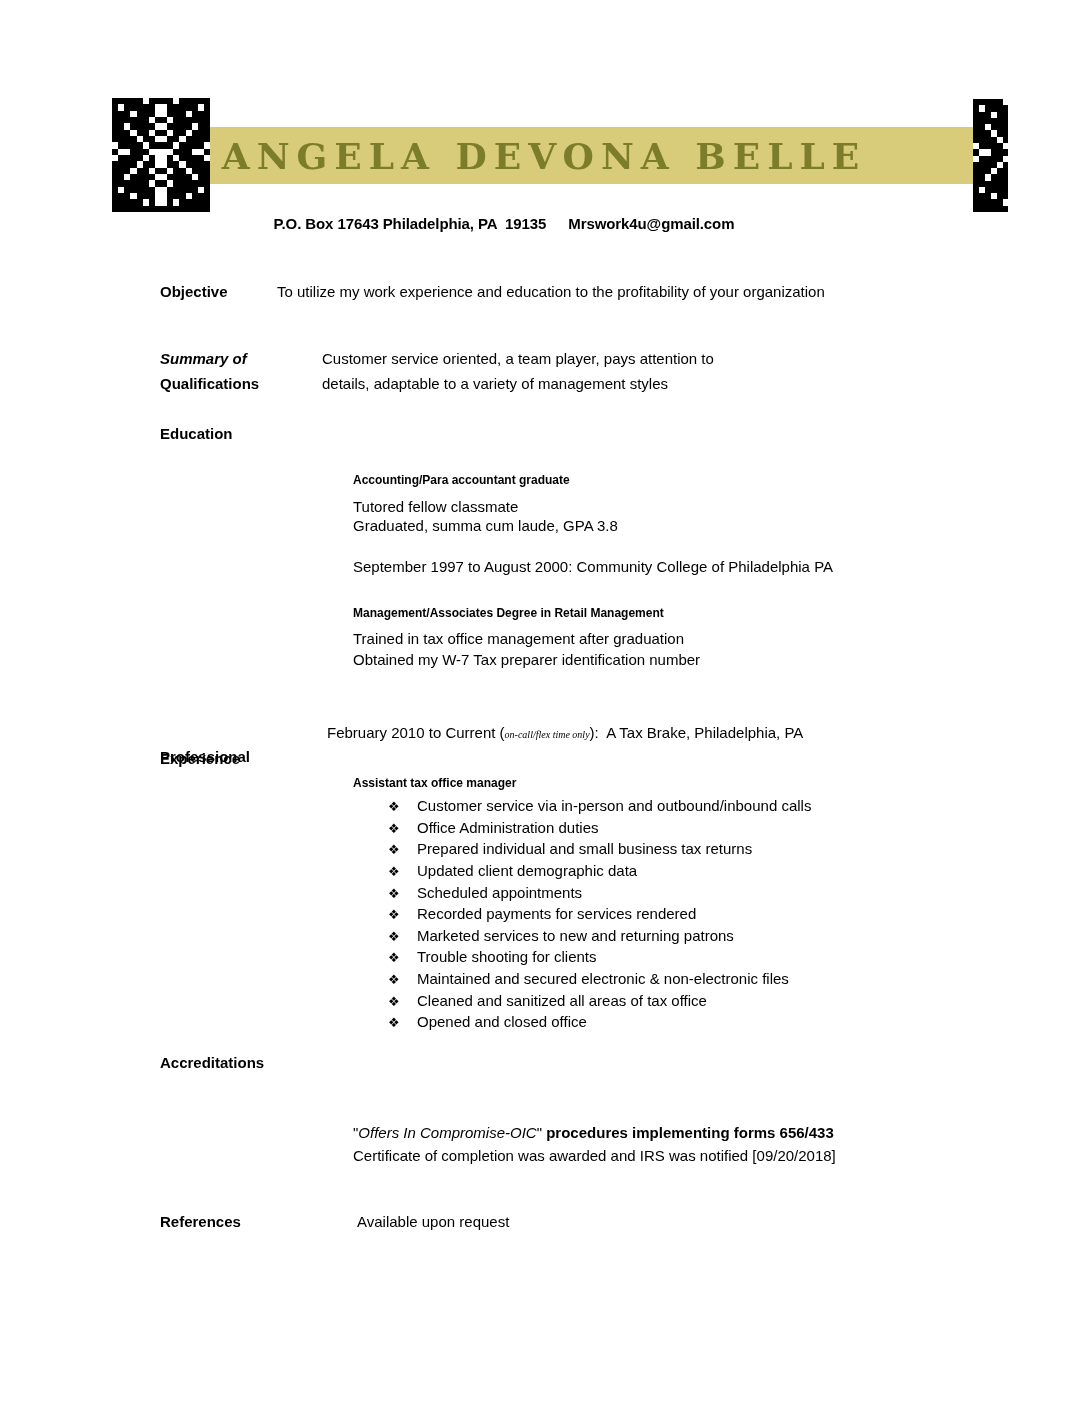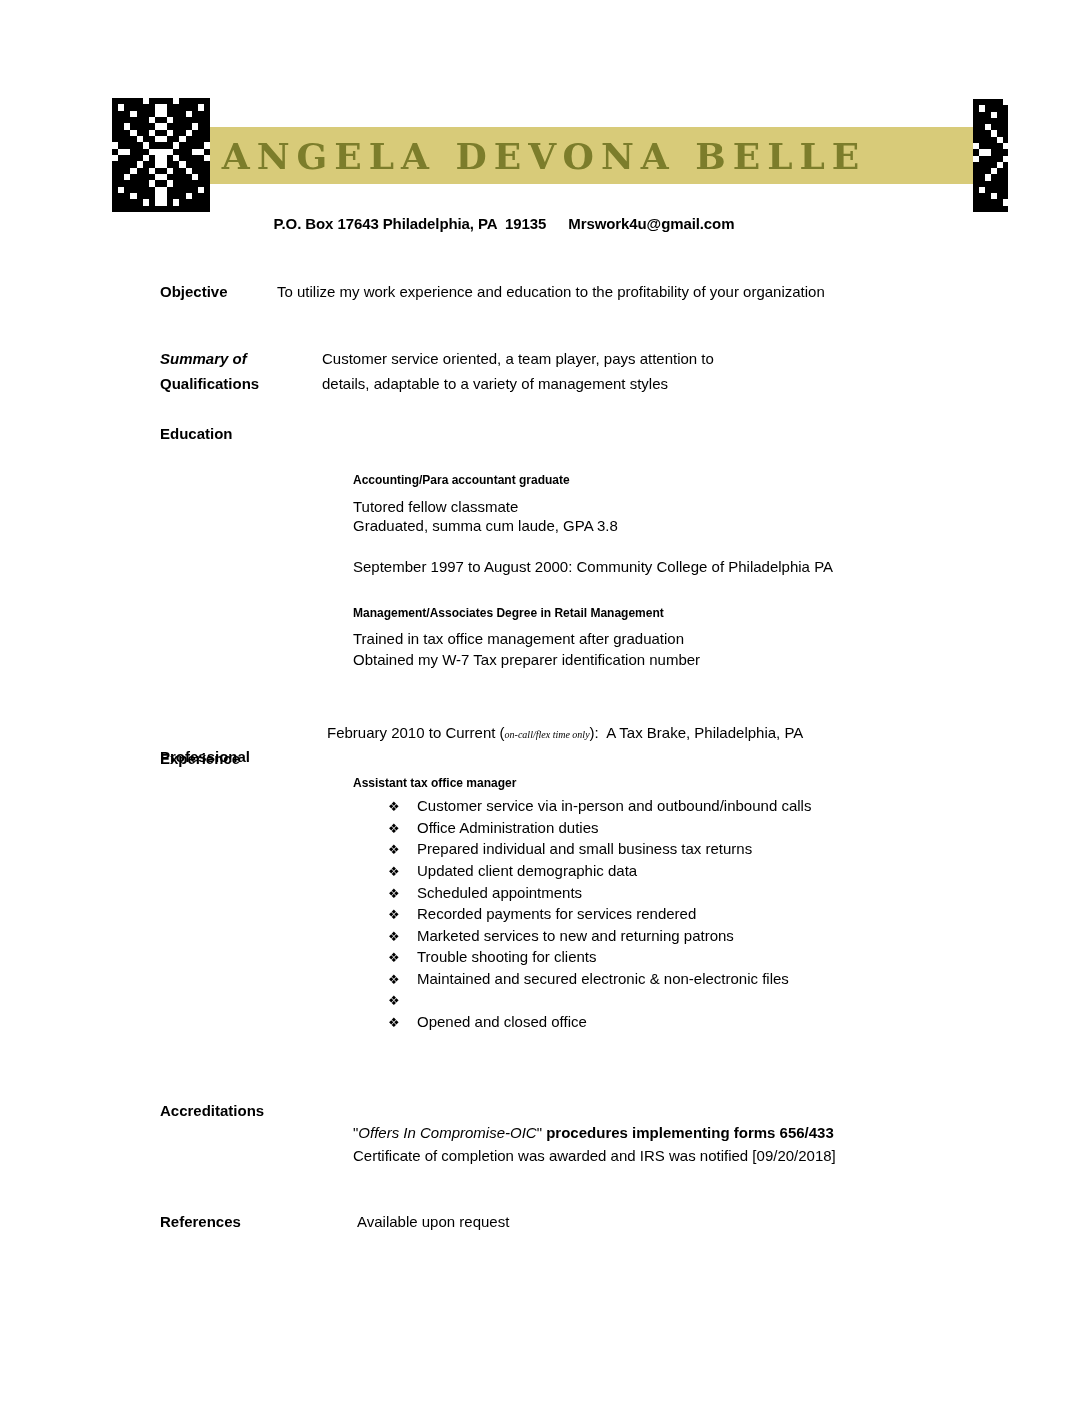--- a/index.html
+++ b/index.html
@@ -184,28 +184,29 @@
         <span class="bullet-text">Trouble shooting for clients</span>
       </li>
 
       <li>
         <span class="bullet-glyph">❖</span>
         <span class="bullet-text">Maintained and secured electronic &amp; non-electronic files</span>
       </li>
 
       <li>
         <span class="bullet-glyph">❖</span>
+        <span class="bullet-text">Cleaned and sanitized all areas of tax office</span>
       </li>
 
       <li>
         <span class="bullet-glyph">❖</span>
         <span class="bullet-text">Opened and closed office</span>
       </li>
     </ul>
 
-  <div class="abs sec-label" style="left:160px; top:1102px;text-align:right;">Accreditations</div>
+  <div class="abs sec-label" style="left:160px; top:1054px;text-align:right;">Accreditations</div>
   <div class="abs" style="left:353px; top:1124px;"><span>"</span><span class="oic-italic">Offers In Compromise-OIC</span><span>" </span><span class="oic-bold">procedures implementing forms 656/433</span></div>
   <div class="abs" style="left:353px; top:1147px;">Certificate of completion was awarded and IRS was notified [09/20/2018]</div>
 
   <div class="abs sec-label" style="left:160px; top:1213px;">References</div>
   <div class="abs" style="left:357px; top:1213px;">Available upon request</div>
 
 </div>
 
 </body></html>

